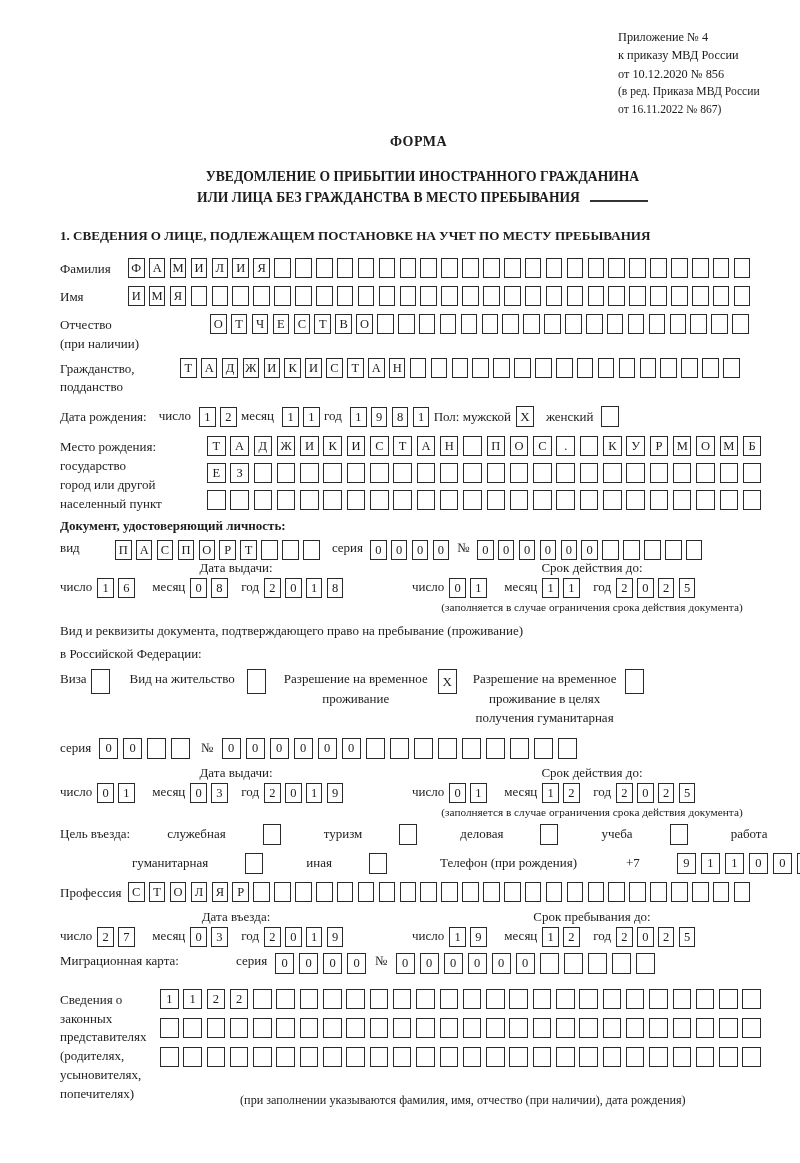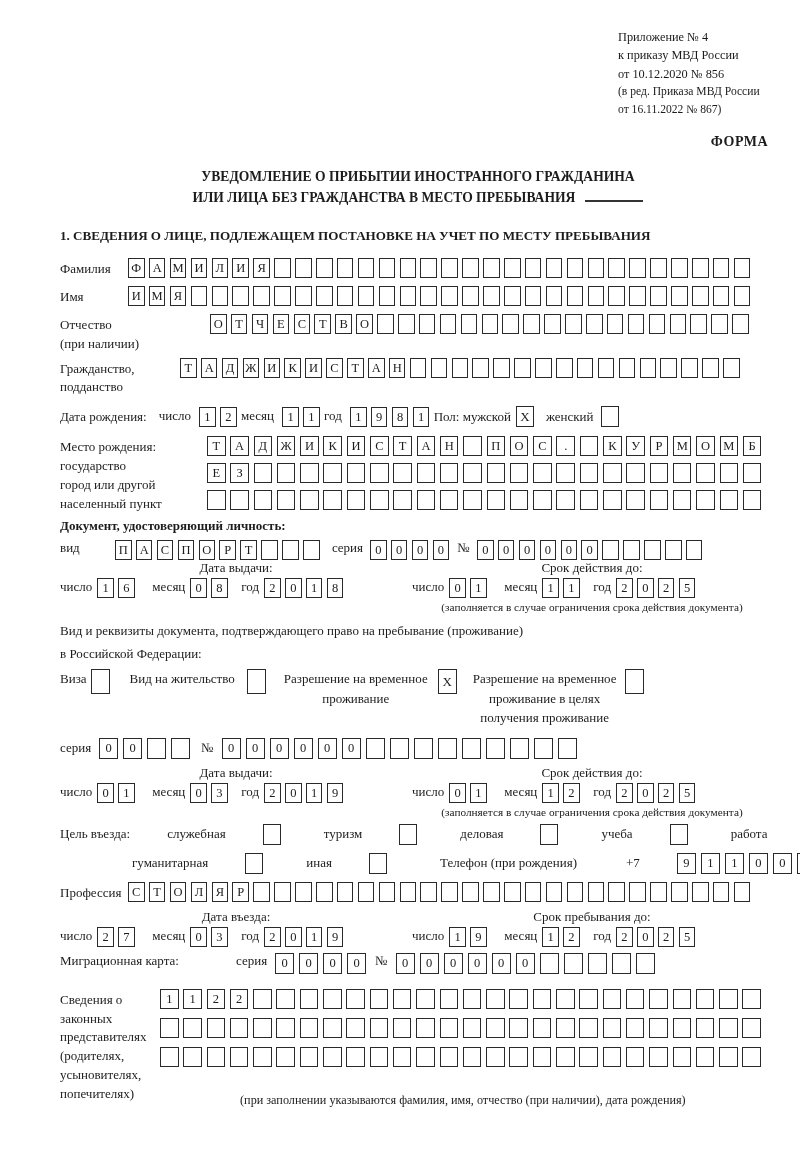--- a/index.html
+++ b/index.html
@@ -2,26 +2,26 @@
 <html><head>
 <meta charset="utf-8">
 <style>
   * { box-sizing: border-box; }
   html, body { margin: 0; padding: 0; background: #fff; }
   body {
     width: 800px; height: 1163px; overflow: hidden;
     font-family: "Liberation Serif", "DejaVu Serif", serif;
     color: #1c1c1c; font-size: 13px;
   }
-  .page { padding: 28px 24px 10px 60px; width: 800px; }
+  .page { padding: 28px 15px 10px 60px; width: 800px; }
 
   
   .hdr { margin-left: 558px; font-size: 12.3px; line-height: 1.5; }
   .hdr .ed { font-size: 11.6px; }
-  .forma { text-align: right; font-weight: bold; font-size: 14px; margin: 16px 8px 0 0; letter-spacing: .5px; }
+  .forma { text-align: center; font-weight: bold; font-size: 14px; margin: 16px 8px 0 0; letter-spacing: .5px; }
 
   .title { text-align: center; font-weight: bold; font-size: 13.6px; margin-top: 16px; line-height: 1.55; }
   .title .uline { display: inline-block; width: 58px; border-bottom: 2px solid #333; height: 14px; margin-left: 10px; }
 
   .sec1 { font-weight: bold; font-size: 13.1px; margin-top: 20px; margin-bottom: 14px; }
 
   
   .cell {
     display: inline-block; width: 16.5px; height: 20px; border: 1.6px solid #2a2a2a;
     margin-right: 4.4px; text-align: center; line-height: 19px; font-size: 12.5px;
@@ -442,21 +442,21 @@
       <span class="ropt-lines" style="margin-right:10px">
         <div>Разрешение на временное</div>
         <div>проживание</div>
       </span>
       <span class="checkbox">X</span>
     </div>
     <div class="ropt" style="margin-left:16px">
       <span class="ropt-lines" style="margin-right:8px">
         <div>Разрешение на временное</div>
         <div>проживание в целях</div>
-        <div>получения проживание</div>
+        <div>получения гуманитарная</div>
       </span>
       <span class="checkbox"></span>
     </div>
   </div>
 
   <div class="frow" style="align-items:center;margin-bottom:6px;margin-top:6px">
     <span style="margin-right:8px">серия</span>
     <span class="cells cells-lg">
         <span class="cell">0</span>
         <span class="cell">0</span>

